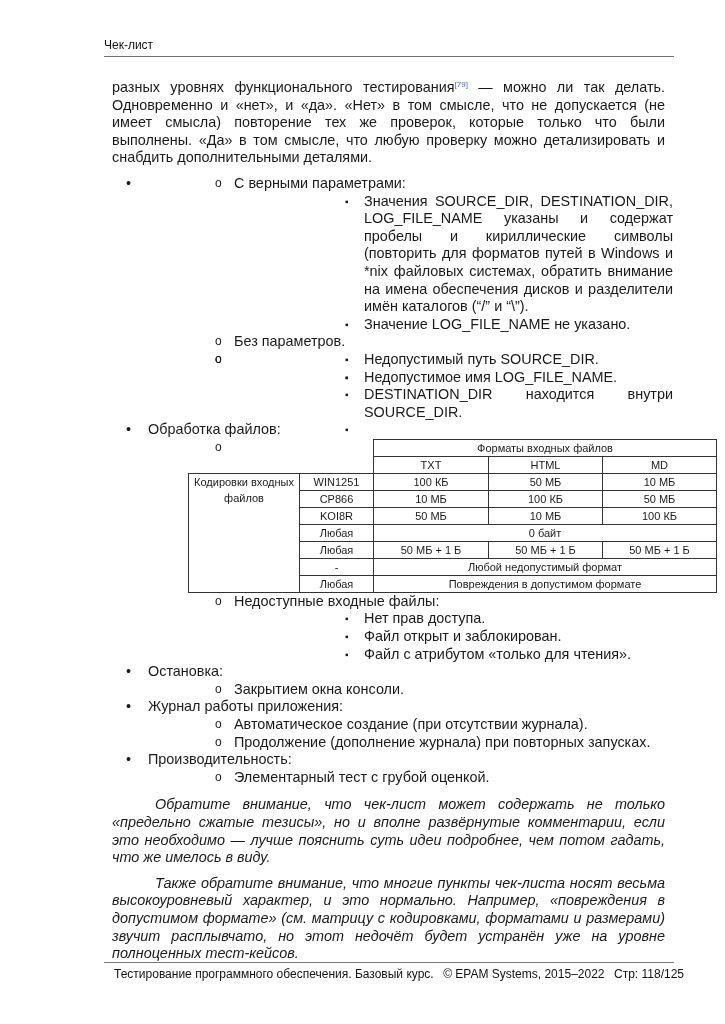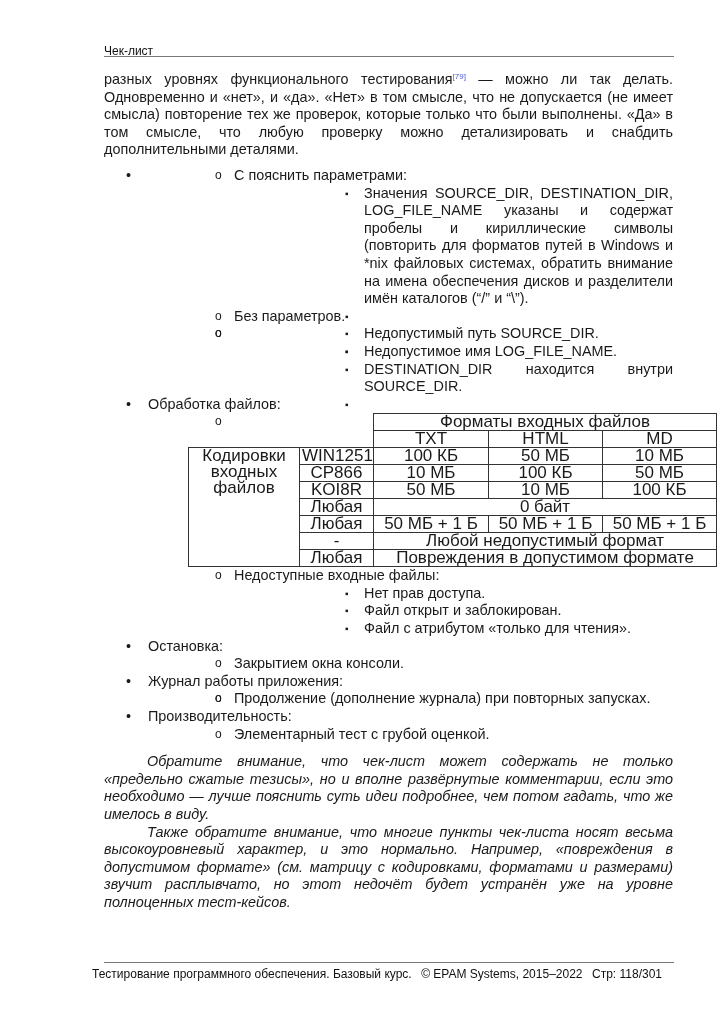--- a/index.html
+++ b/index.html
@@ -1,88 +1,88 @@
 <!DOCTYPE html>
 <html><head>
 <meta charset="utf-8">
 <style>
   html, body { margin: 0; padding: 0; background: #ffffff; }
   body {
     width: 725px; height: 1024px; position: relative; overflow: hidden;
     font-family: "Liberation Sans", sans-serif; color: #1a1a1a;
   }
   .header {
-    position: absolute; left: 104px; top: 44px; width: 570px;
+    position: absolute; left: 104px; top: 38px; width: 570px;
     font-size: 12px; color: #111;
   }
   .header-rule {
     position: absolute; left: 104px; top: 56px; width: 570px; height: 0;
     border-top: 1px solid #777;
   }
   .body-text {
     position: absolute; left: 104px; top: 71px; width: 569px;
     font-size: 14.4px; line-height: 17.6px;
   }
-  p.para { margin: 0; text-align: justify; }
+  p.para { margin: 8px; text-align: justify; }
   p.indent { text-indent: 43px; font-style: italic; }
   sup.ref { font-size: 8px; color: #4a5bd6; vertical-align: 5px; line-height: 0; }
 
   ul { list-style: none; margin: 0; padding: 0; }
   .l1 { margin-top: 8px; }
   .l1 > li { position: relative; padding-left: 44px; }
   .l1 > li > .mk { position: absolute; left: 22px; top: 0; }
   .l2 > li { position: relative; padding-left: 86px; }
   .l2 > li > .mk { position: absolute; left: 67px; top: 0; font-size: 12px; }
   .l3 > li { position: relative; padding-left: 130px; text-align: justify; }
   .l3 > li > .mk { position: absolute; left: 111px; top: 0; font-size: 10px; }
   .l1 > li > .txt, .l2 > li > .txt { display: block; }
 
   .tbl-wrap { padding-left: 40px; margin: 0; }
   table.matrix {
-    border-collapse: collapse; width: 528px; font-size: 17px; line-height: 16px;
+    border-collapse: collapse; width: 528px; font-size: 11px; line-height: 16px;
     table-layout: fixed;
     padding-left: 36px;
   }
   table.matrix td {
     border: 1px solid #333; text-align: center; padding: 0 2px; height: 16px;
   }
   table.matrix td.blank { border: none; }
   table.matrix td.enc-cell { vertical-align: top; }
 
   .after-list { margin-top: 10px; }
 
   .footer-rule {
     position: absolute; left: 104px; top: 962px; width: 570px; height: 0;
     border-top: 1px solid #777;
   }
   .footer {
-    position: absolute; left: 92px; top: 967px; width: 570px;
+    position: absolute; left: 114px; top: 967px; width: 570px;
     font-size: 12px; color: #111; display: flex; justify-content: space-between;
   }
 </style>
 </head>
 <body>
 
 <div class="header">Чек-лист</div>
 <div class="header-rule"></div>
 
 <div class="body-text">
   <p class="para"><span>разных уровнях функционального тестирования</span><sup class="ref">[79]</sup><span> — можно ли так делать. Одновременно и «нет», и «да». «Нет» в том смысле, что не допускается (не имеет смысла) повторение тех же проверок, которые только что были выполнены. «Да» в том смысле, что любую проверку можно детализировать и снабдить дополнительными деталями.</span></p>
 
   <ul class="l1">
 
     <li>
       <span class="mk">•</span>
       <ul class="l2">
         <li>
           <span class="mk">o</span>
-          <span class="txt">С пояснить параметрами:</span>
+          <span class="txt">С верными параметрами:</span>
           <ul class="l3">
             <li><span class="mk">▪</span><span>Значения SOURCE_DIR, DESTINATION_DIR, LOG_FILE_NAME указаны и содержат пробелы и кириллические символы (повторить для форматов путей в Windows и *nix файловых системах, обратить внимание на имена обеспечения дисков и разделители имён каталогов (“/” и “\”).</span></li>
-            <li><span class="mk">▪</span></li>
+            <li><span class="mk">▪</span><span>Значение LOG_FILE_NAME не указано.</span></li>
           </ul>
         </li>
         <li>
           <span class="mk">o</span>
           <span class="txt">Без параметров.</span>
         </li>
         <li>
           <span class="mk">o</span>
         </li>
         <li>
@@ -188,20 +188,21 @@
         </li>
       </ul>
     </li>
 
     <li>
       <span class="mk">•</span>
       <span class="txt">Журнал работы приложения:</span>
       <ul class="l2">
         <li>
           <span class="mk">o</span>
+          <span class="txt">Автоматическое создание (при отсутствии журнала).</span>
         </li>
         <li>
           <span class="mk">o</span>
           <span class="txt">Продолжение (дополнение журнала) при повторных запусках.</span>
         </li>
       </ul>
     </li>
 
     <li>
       <span class="mk">•</span>
@@ -218,14 +219,14 @@
   <div class="after-list">
     <p class="para indent">Обратите внимание, что чек-лист может содержать не только «предельно сжатые тезисы», но и вполне развёрнутые комментарии, если это необходимо — лучше пояснить суть идеи подробнее, чем потом гадать, что же имелось в виду.</p>
     <p class="para indent">Также обратите внимание, что многие пункты чек-листа носят весьма высокоуровневый характер, и это нормально. Например, «повреждения в допустимом формате» (см. матрицу с кодировками, форматами и размерами) звучит расплывчато, но этот недочёт будет устранён уже на уровне полноценных тест-кейсов.</p>
   </div>
 </div>
 
 <div class="footer-rule"></div>
 <div class="footer">
   <span>Тестирование программного обеспечения. Базовый курс.</span>
   <span>© EPAM Systems, 2015–2022</span>
-  <span>Стр: 118/301</span>
+  <span>Стр: 118/125</span>
 </div>
 
 </body></html>

